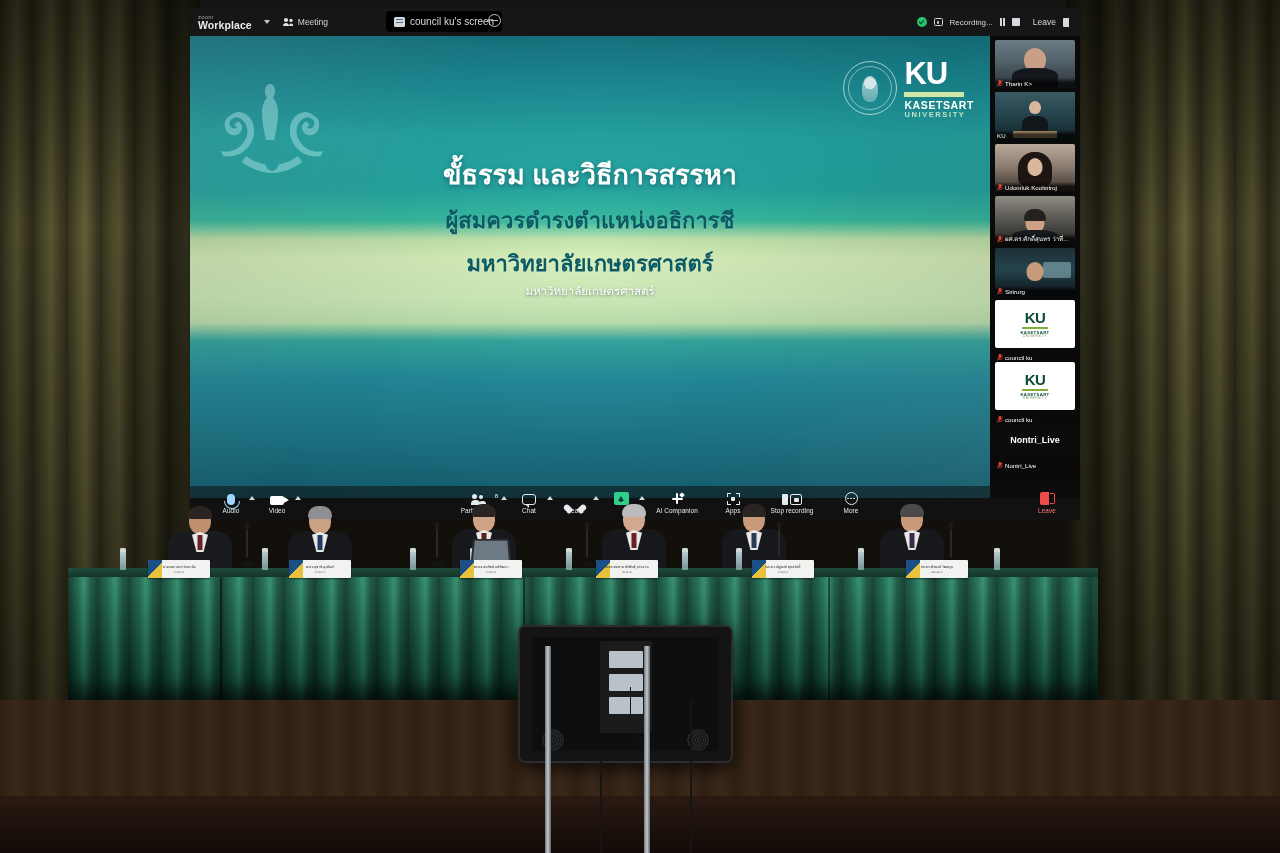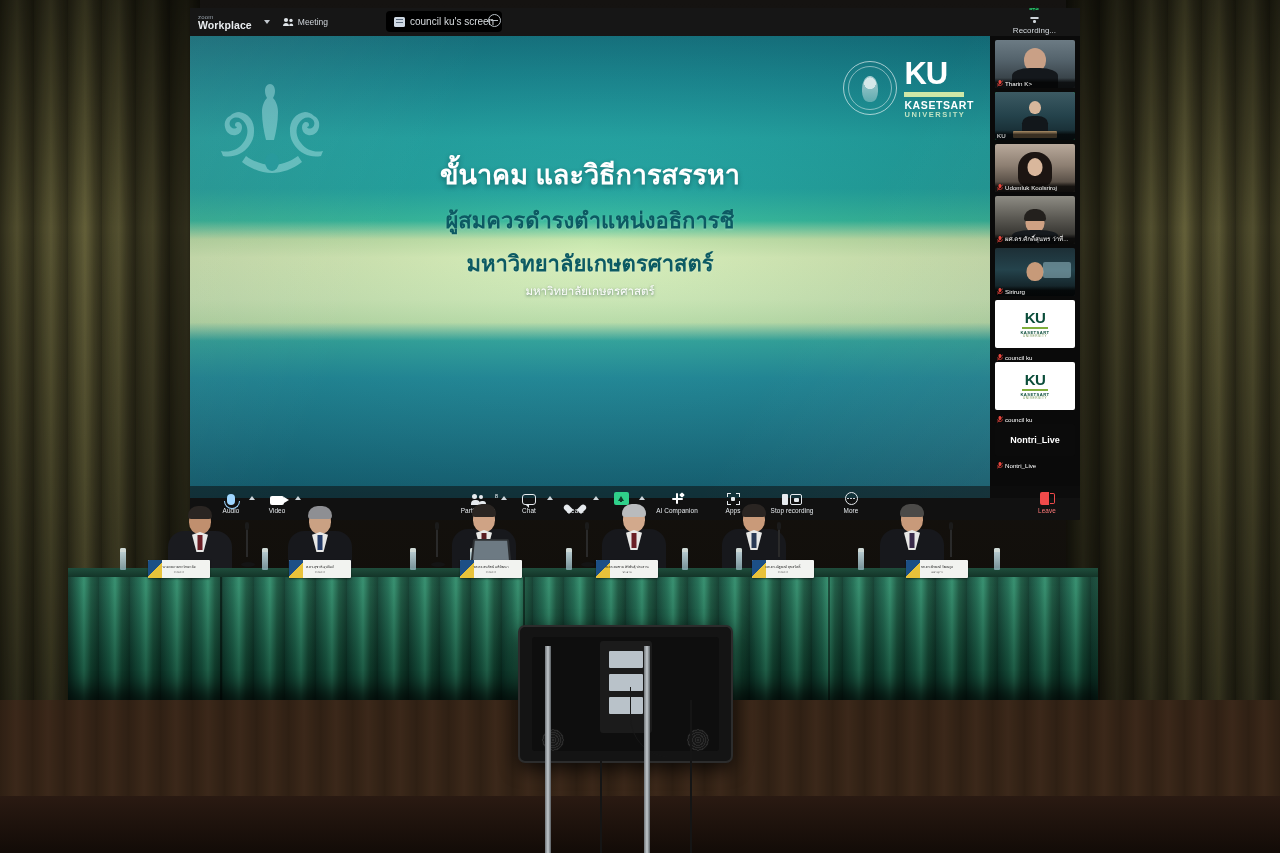--- a/index.html
+++ b/index.html
@@ -75,21 +75,21 @@
     display:flex;align-items:center;gap:5px;
     background:#000; border-radius:4px; padding:0 8px; color:#d8dcdf; font-size:10px;
   }
   .share-pill .mini-doc{width:11px;height:10px;background:#cfd8e3;border-radius:1.5px;position:relative;}
   .share-pill .mini-doc::after{content:"";position:absolute;left:2px;top:2px;right:2px;height:1px;background:#5b6b7d;box-shadow:0 3px 0 #5b6b7d;}
   .pill-minus {
     position:absolute; left:298px; top:6px; width:13px;height:13px;border-radius:50%;
     border:1.2px solid #b9c0c6; display:flex;align-items:center;justify-content:center;
   }
   .pill-minus i{display:block;width:7px;height:1.2px;background:#b9c0c6;}
-  .tb-right { position:absolute; right:24px; top:0; height:28px; display:flex; align-items:center; gap:7px;flex-direction:column; }
+  .tb-right { position:absolute; right:8px; top:0; height:28px; display:flex; align-items:center; gap:7px; }
   .rec-dot { width:10px;height:10px;border-radius:50%;background:#27c46b;display:flex;align-items:center;justify-content:center;}
   .rec-dot::after{content:"";width:4px;height:2px;border-left:1.4px solid #0d3b20;border-bottom:1.4px solid #0d3b20;transform:rotate(-45deg);margin-top:-1px;}
   .rec-cam{width:9px;height:8px;border-radius:1.5px;border:1.2px solid #cfd4d9;position:relative;}
   .rec-cam::after{content:"";position:absolute;left:2.2px;top:2px;width:2.5px;height:2.5px;border-radius:50%;background:#cfd4d9;}
   .rec-txt{font-size:8px;color:#d4d9de;}
   .pause-ic{display:flex;gap:1.6px;}
   .pause-ic i{width:2px;height:8px;background:#d4d9de;display:block;}
   .stop-ic{width:7.5px;height:7.5px;background:#d4d9de;border-radius:1px;}
   .view-txt{font-size:8.5px;color:#d4d9de;margin-left:6px;}
   .view-ic{width:9px;height:9px;background:#d4d9de;border-radius:1px;position:relative;}
@@ -361,21 +361,21 @@
         <div class="ku-seal"></div>
         <div class="ku-word">
           <span class="k1">KU</span>
           <span class="kbar"></span>
           <span class="k2">KASETSART</span>
           <span class="k3">UNIVERSITY</span>
         </div>
       </div>
 
       <div class="slide-text">
-        <div class="s-h1">ขั้นาคม และวิธีการสรรหา</div>
+        <div class="s-h1">ขั้ธรรม และวิธีการสรรหา</div>
         <div class="s-h2">ผู้สมควรดำรงตำแหน่งอธิการชี</div>
         <div class="s-h2">มหาวิทยาลัยเกษตรศาสตร์</div>
         <div class="s-sub" style="margin-top:2px">มหาวิทยาลัยเกษตรศาสตร์</div>
       </div>
     </div>
 
     <div class="gallery">
 
       <div class="tile">
         <div class="vid room-a">

